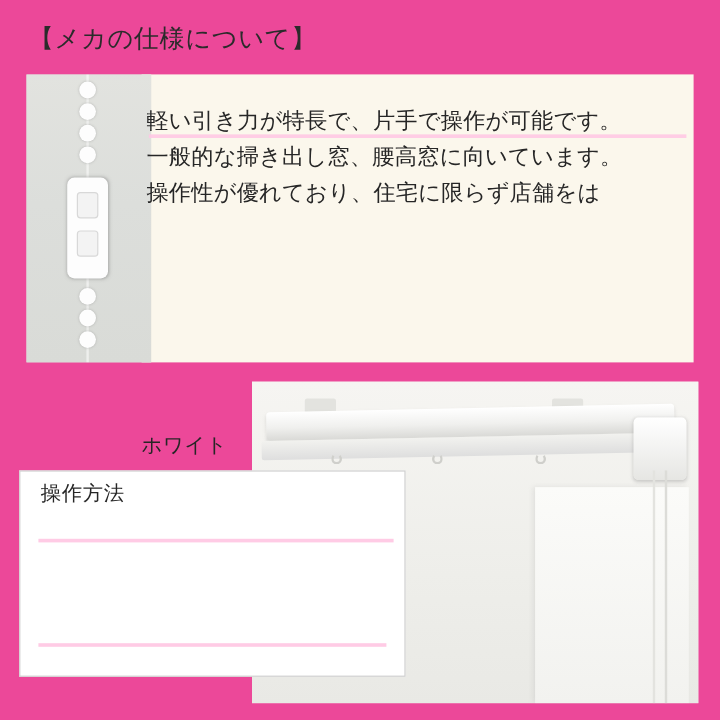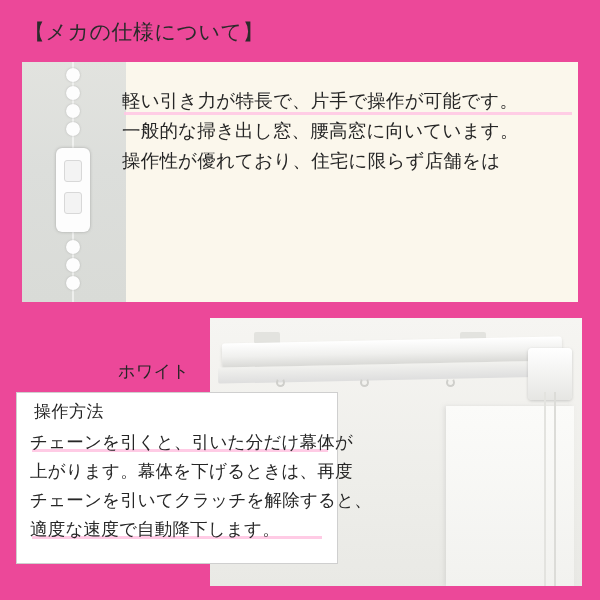--- a/index.html
+++ b/index.html
@@ -267,20 +267,14 @@
     <div class="cord2" style="left:344px;"></div>
   </div>
 
   <div class="white-label">ホワイト</div>
 
 
   <div class="op-box"></div>
   <div class="op-title">操作方法</div>
   <div class="op-hl" style="left:32px; top:449px; width:296px;"></div>
   <div class="op-hl" style="left:32px; top:536px; width:290px;"></div>
-  <div class="op-text">
-    <p>チェーンを引くと、引いた分だけ幕体が</p>
-    <p>上がります。幕体を下げるときは、再度</p>
-    <p>チェーンを引いてクラッチを解除すると、</p>
-    <p>適度な速度で自動降下します。</p>
-  </div>
 
 </div>
 
 </body></html>

